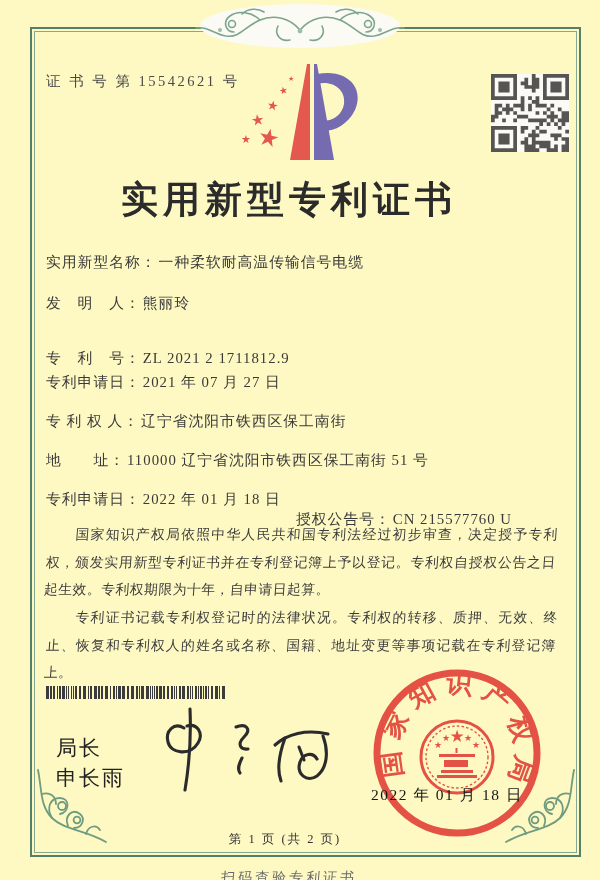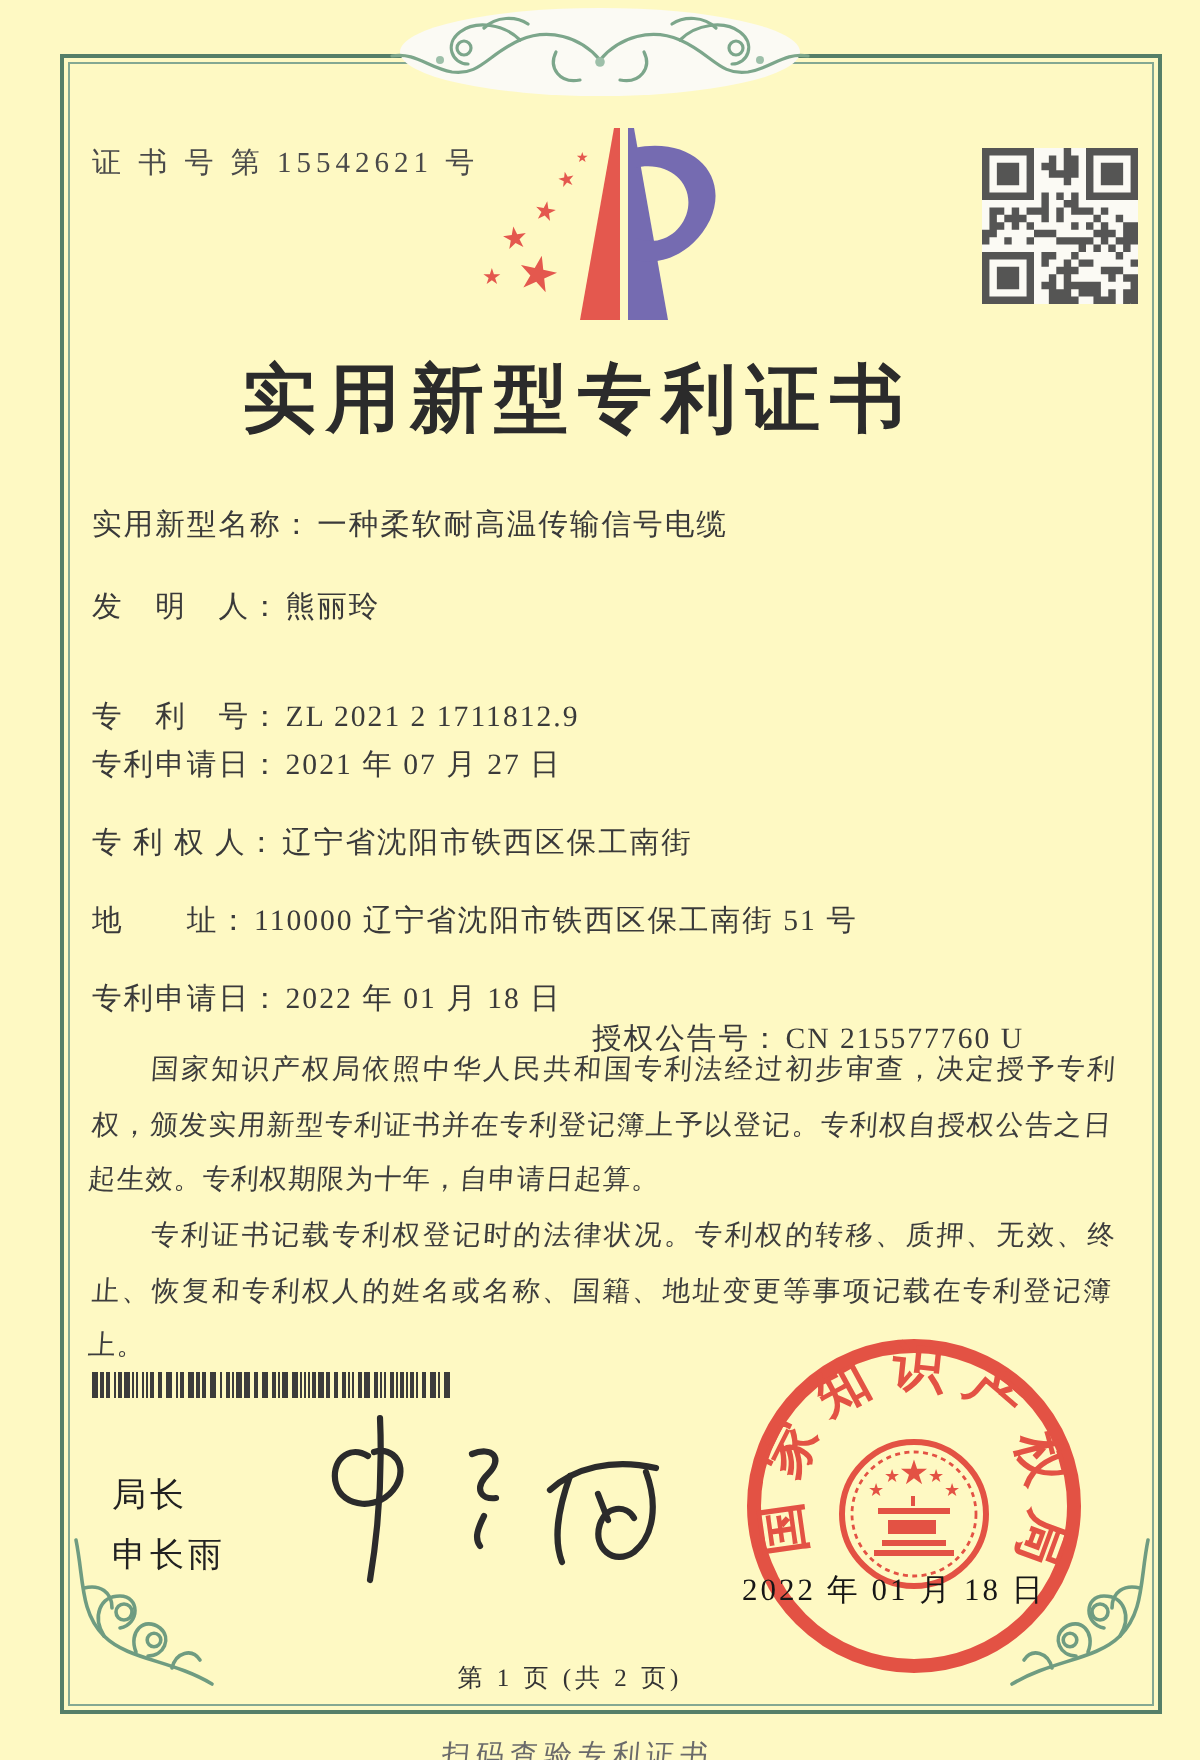--- a/index.html
+++ b/index.html
@@ -49,21 +49,21 @@
   .grant-no-pair{position:absolute;left:250px;top:0;margin-top:20px;}
   
   .paras{
     position:absolute;left:46px;right:44px;top:521px;
     font-size:13.8px;line-height:27.5px;color:#3d3d3d;
     text-align:justify;letter-spacing:0.5px;
   }
   .paras p{margin:0;text-indent:2em;transform:skewX(-4deg);}
   
   .barcode{position:absolute;left:46px;top:686px;width:180px;height:13px;}
-  .director{position:absolute;left:56px;top:733px;font-size:17px;color:#222;
+  .director{position:absolute;left:56px;top:733px;font-size:21px;color:#222;
     font-family:"Liberation Sans","DejaVu Sans",sans-serif;letter-spacing:2px;line-height:30px;}
   .signature{position:absolute;left:148px;top:700px;}
   .seal{position:absolute;left:366px;top:662px;width:182px;height:182px;}
   .seal-date{
     position:absolute;left:371px;top:785px;font-size:15.5px;color:#161616;
     letter-spacing:1.5px;white-space:nowrap;
   }
   .footer{
     position:absolute;left:0;right:30px;top:831px;text-align:center;
     font-size:12.5px;letter-spacing:2px;color:#333;

